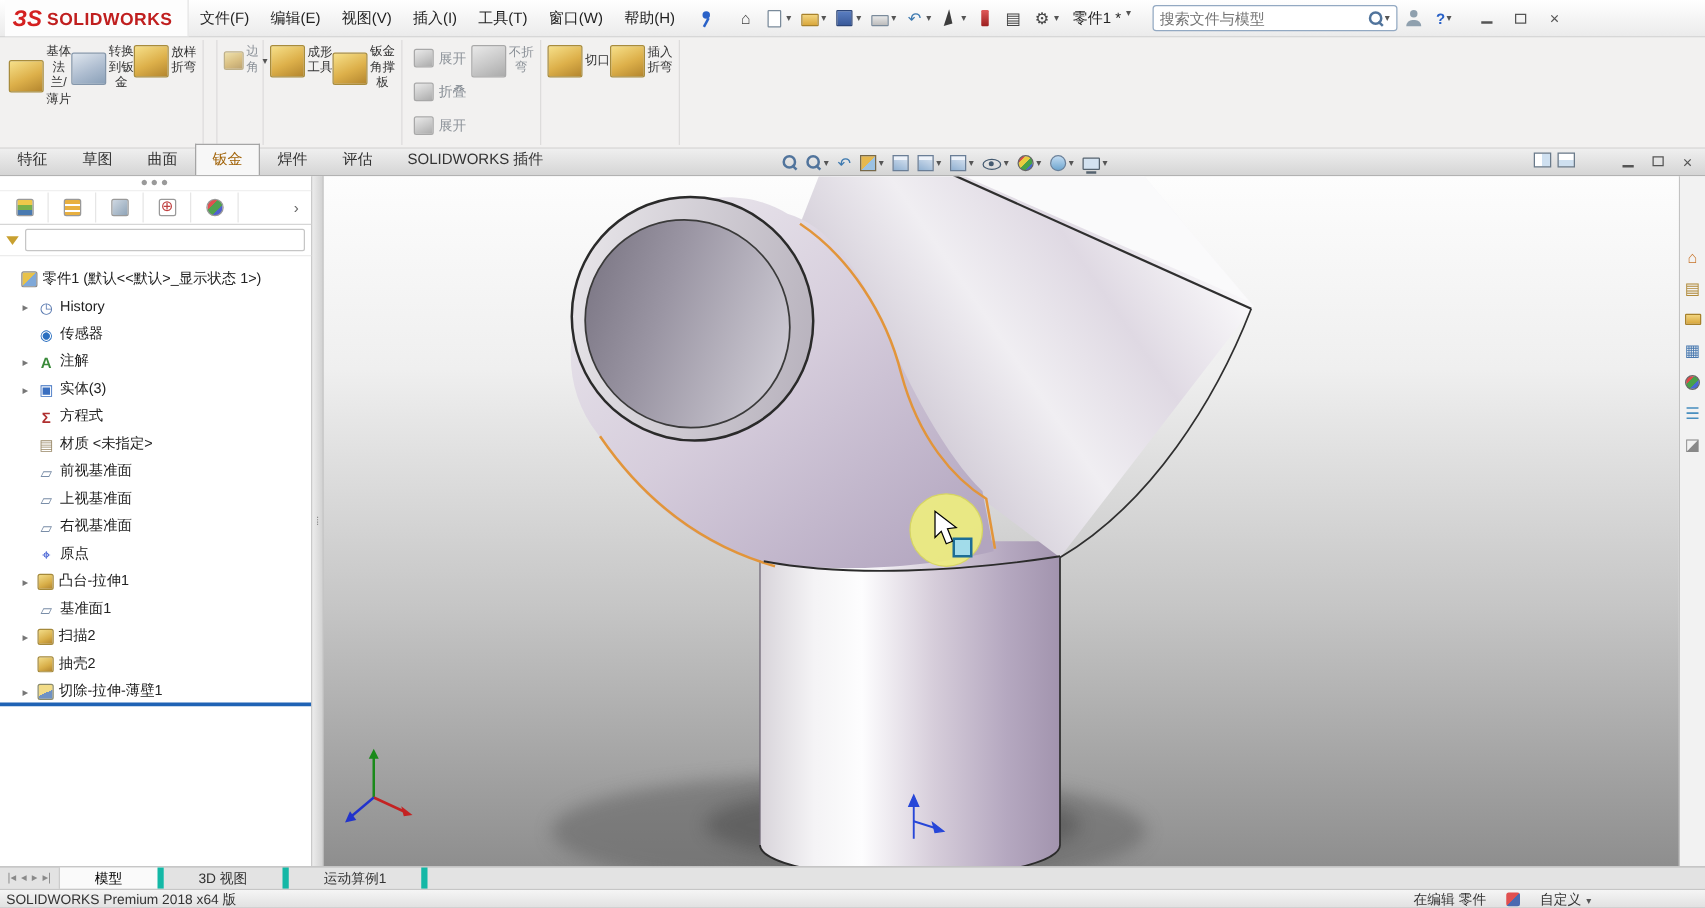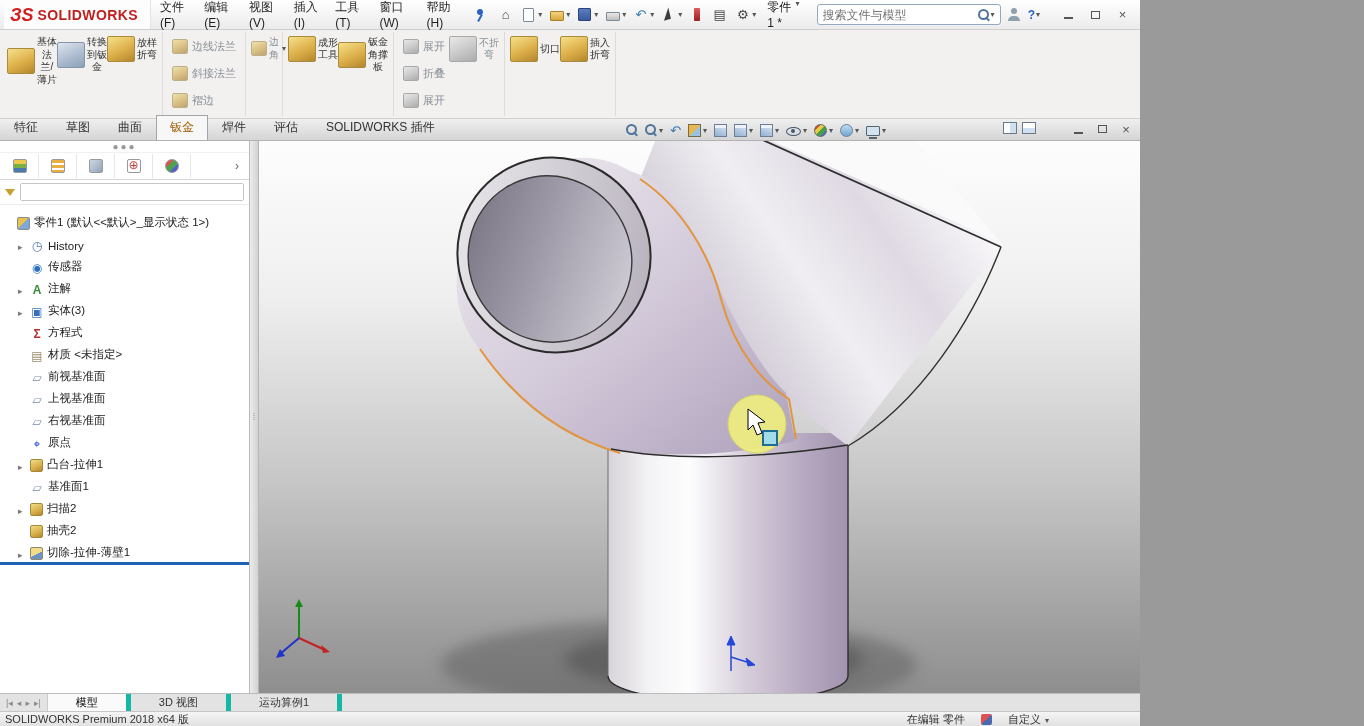--- a/index.html
+++ b/index.html
@@ -1,18 +1,18 @@
 <!DOCTYPE html>
 <html><head>
 <meta charset="utf-8">
 <style>
 *{box-sizing:border-box;margin:0;padding:0}
 html,body{width:1364px;height:726px;overflow:hidden}
 body{font-family:"Liberation Sans","DejaVu Sans",sans-serif;font-size:12px;color:#222;background:#9a9a9a}
-.app{position:relative;width:1140px;height:726px;background:#f0f0f0;overflow:hidden}
+.app{position:relative;width:1364px;height:726px;background:#f0f0f0;overflow:hidden}
 
 
 .titlebar{position:absolute;top:0;left:0;right:0;height:30px;background:linear-gradient(#ffffff,#ebebeb);border-bottom:1px solid #cfcfcf;display:flex;align-items:center;padding:0 4px;gap:1px}
 .logo{display:flex;align-items:center;gap:4px;padding:0 12px 0 6px;height:100%;background:#fdfdfd;border-right:1px solid #e3e3e3}
 .logo-ds{color:#d42020;font-weight:bold;font-style:italic;font-size:18px;line-height:1}
 .logo-brand{color:#c01f1f;font-weight:bold;font-size:14px;letter-spacing:.4px}
 .menu{padding:4px 8px;font-size:12px;color:#1f1f1f;border-radius:2px;cursor:default}
 .pinbtn{width:18px;height:18px;position:relative;margin:0 6px}
 .pinbtn::before{content:"";position:absolute;left:7px;top:3px;width:6px;height:6px;background:#2a62c8;border-radius:50%}
 .pinbtn::after{content:"";position:absolute;left:9px;top:8px;width:2px;height:8px;background:#2a62c8;transform:rotate(28deg)}
@@ -232,34 +232,20 @@
       <div class="bigbtn">
           <span class="ric steel"></span>
           <span>转换到钣金</span>
         </div>
       <div class="bigbtn">
           <span class="ric gold"></span>
           <span>放样折弯</span>
         </div>
     </div>
     <div class="rgroup">
-      <div class="scol">
-        <div class="sbtn dis">
-            <span class="ric-s goldm"></span>
-            <span>边线法兰</span>
-          </div>
-        <div class="sbtn dis">
-            <span class="ric-s goldm"></span>
-            <span>斜接法兰</span>
-          </div>
-        <div class="sbtn dis">
-            <span class="ric-s goldm"></span>
-            <span>褶边</span>
-          </div>
-      </div>
     </div>
     <div class="rgroup">
       <div class="bigbtn narrow dis">
           <span class="ric-s goldm"></span>
           <span>边角</span>
           <span class="caret">▾</span>
         </div>
     </div>
     <div class="rgroup">
       <div class="bigbtn">

